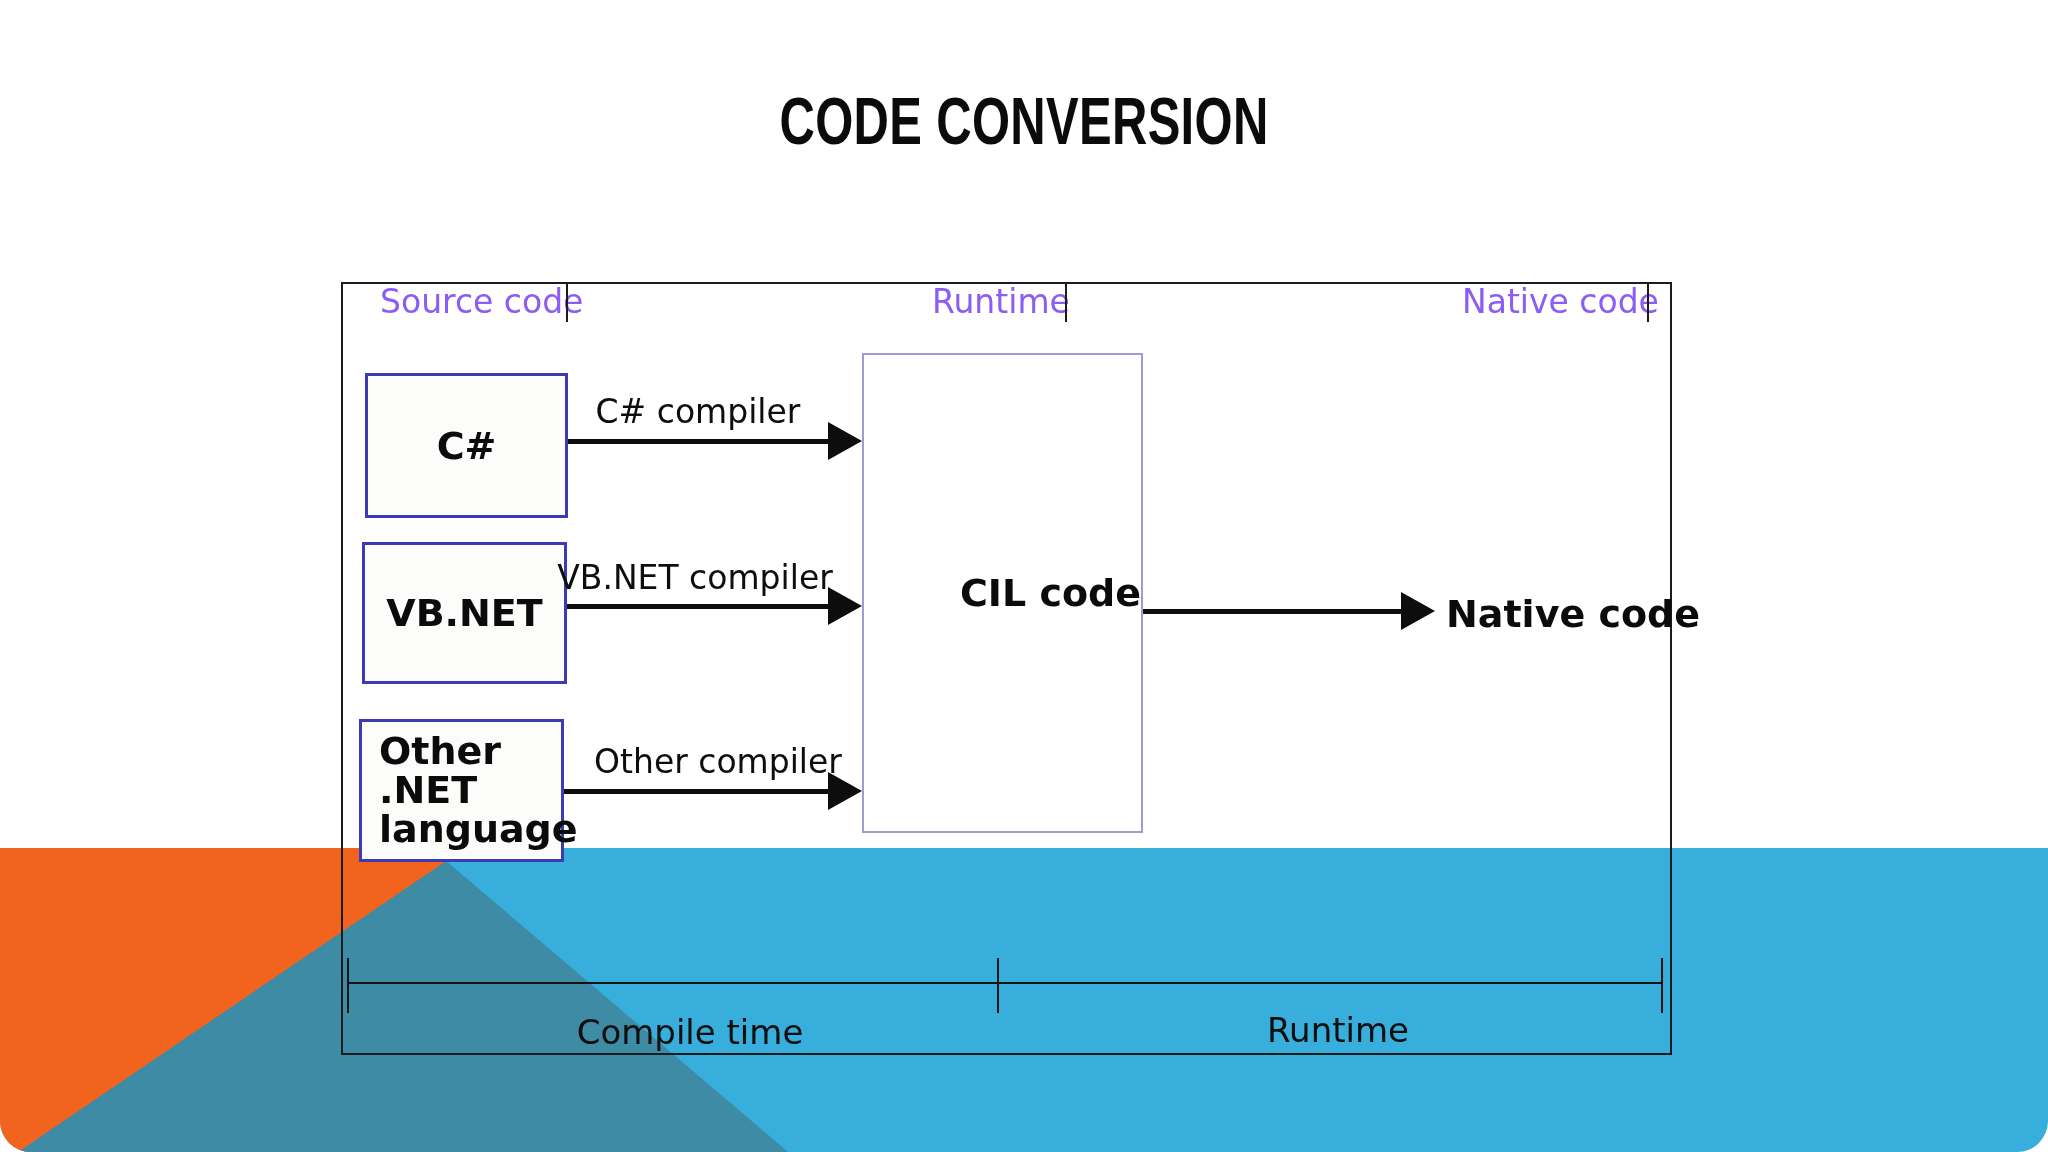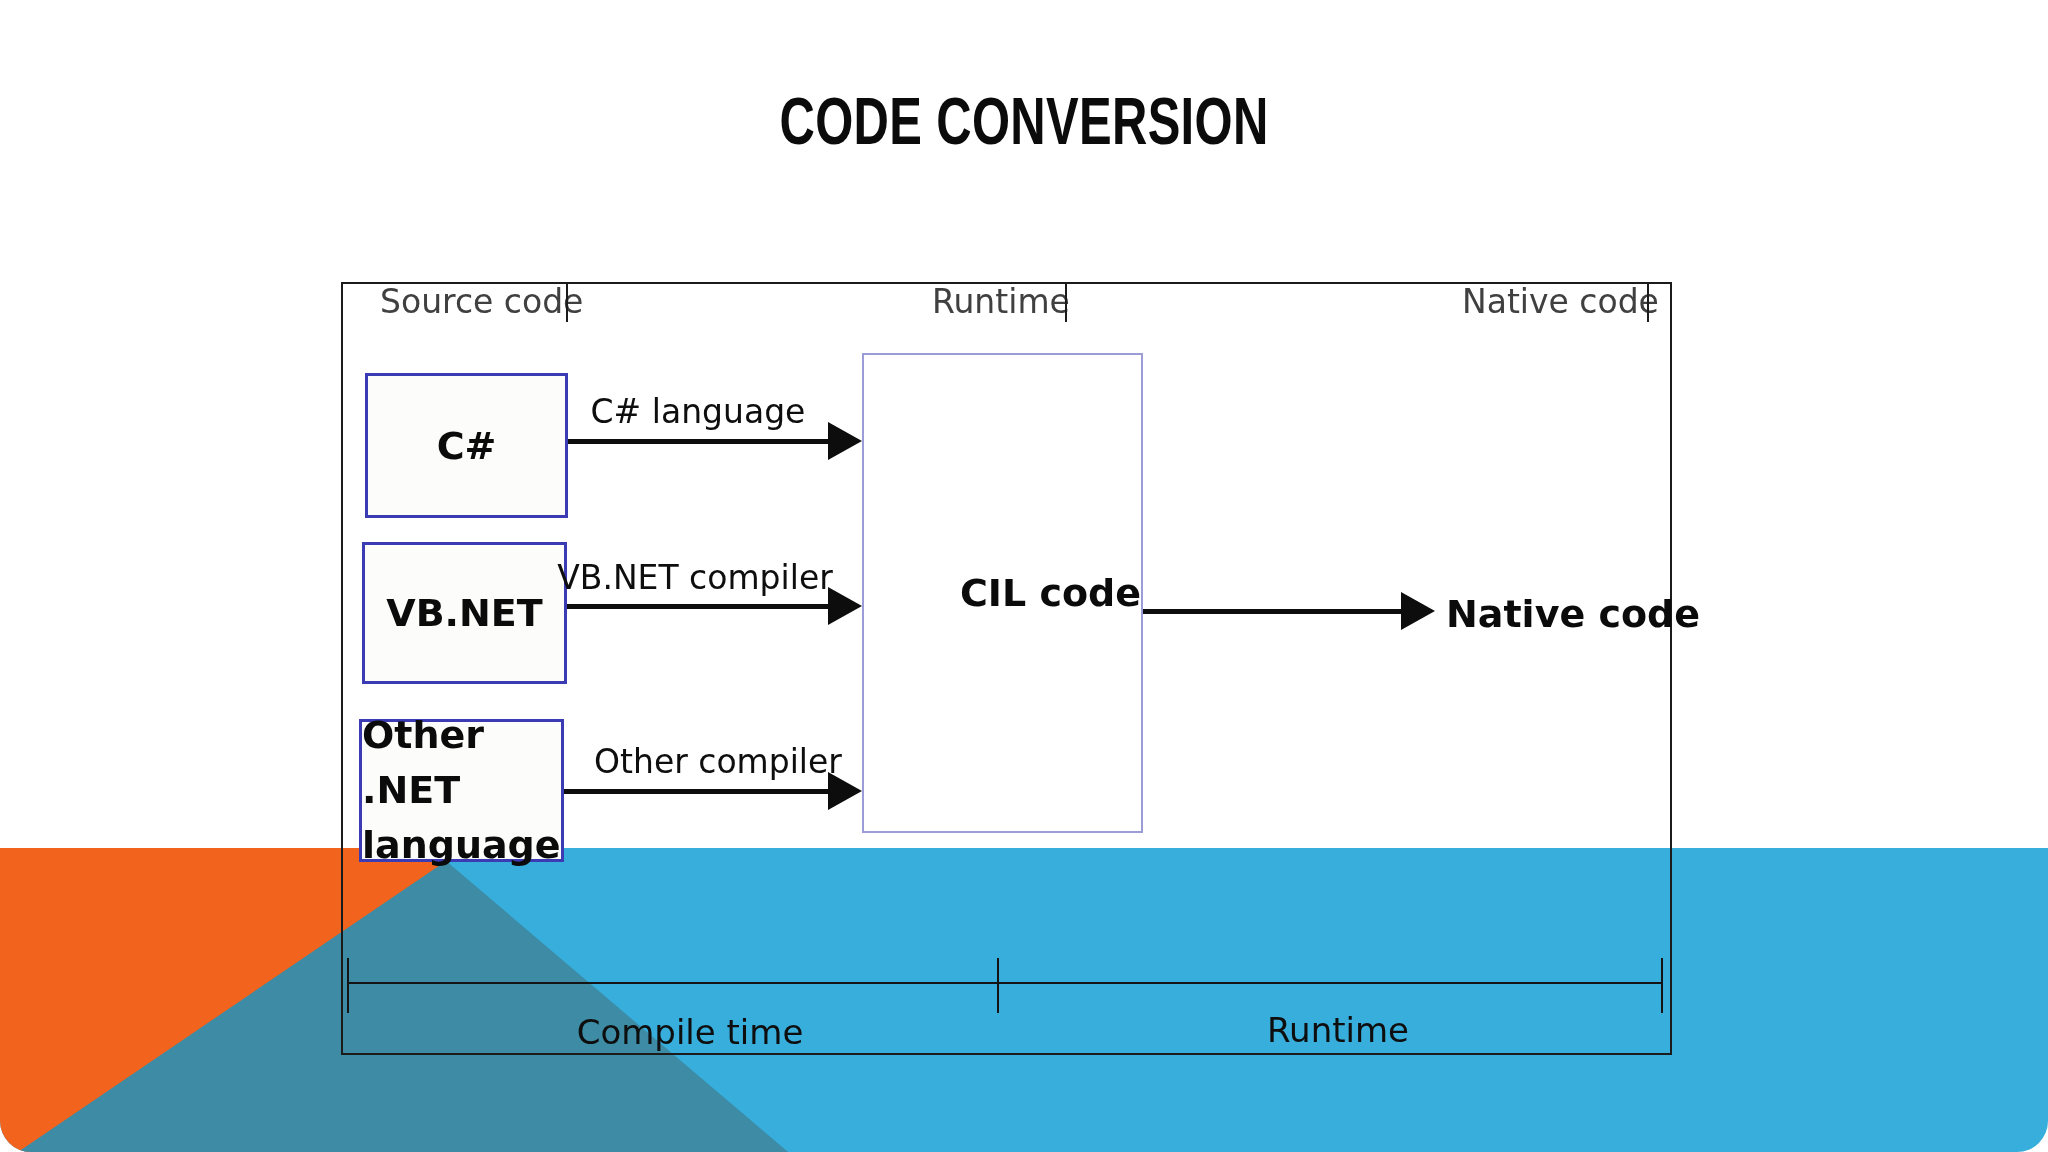--- a/index.html
+++ b/index.html
@@ -16,36 +16,36 @@
   }
   
   .title-wrap{position:absolute;left:0;top:82px;width:2048px;text-align:center;}
   .title{
     display:inline-block;font-family:"Liberation Sans",sans-serif;font-weight:700;
     font-size:67px;letter-spacing:.5px;color:#0b0b0b;
     transform:scaleX(.73);transform-origin:center;white-space:nowrap;
   }
   
   .frame{position:absolute;left:341px;top:282px;width:1327px;height:769px;border:2px solid #1b1b1b;}
-  .col-label{position:absolute;font-size:33px;line-height:36px;color:#404040;white-space:nowrap;}
+  .col-label{position:absolute;font-size:33px;line-height:36px;color:#8b5cf6;white-space:nowrap;}
   .lbl-source{left:380px;top:284px;}
   .lbl-bytecode{left:932px;top:284px;}
   .lbl-nativecol{left:1462px;top:284px;}
   .top-tick{position:absolute;width:2px;height:40px;top:282px;background:#1b1b1b;}
   .tick-a{left:566px;} .tick-b{left:1065px;} .tick-c{left:1647px;}
   
   .srcbox{
     position:absolute;background:#fcfcfa;border:3px solid var(--box-border);
     display:flex;align-items:center;justify-content:center;
     font-size:38px;font-weight:700;color:#0b0b0b;
   }
   .box-cs{left:365px;top:373px;width:197px;height:139px;}
   .box-vb{left:362px;top:542px;width:199px;height:136px;}
   .box-other{left:359px;top:719px;width:199px;height:137px;justify-content:flex-start;}
-  .box-other .twolines{padding-left:0;line-height:55px;}
+  .box-other .twolines{padding-left:17px;line-height:39px;}
   
   .cilbox{
     position:absolute;left:862px;top:353px;width:277px;height:476px;background:#ffffff;
     border:2px solid var(--cil-border);display:flex;align-items:center;justify-content:flex-end;
     font-size:38px;font-weight:700;color:#0b0b0b;
   }
   
   .aline{position:absolute;height:5px;background:#0d0d0d;}
   .ahead{position:absolute;width:0;height:0;border-top:19px solid transparent;
          border-bottom:19px solid transparent;border-left:34px solid #0d0d0d;}
@@ -97,21 +97,21 @@
       <span>language</span>
     </span>
   </div>
 
   <div class="cilbox">
     <span>CIL code</span>
   </div>
 
   <div class="aline a1-line"></div>
   <div class="ahead a1-head"></div>
-  <span class="alabel a1-lbl">C# language</span>
+  <span class="alabel a1-lbl">C# compiler</span>
 
   <div class="aline a2-line"></div>
   <div class="ahead a2-head"></div>
   <span class="alabel a2-lbl">VB.NET compiler</span>
 
   <div class="aline a3-line"></div>
   <div class="ahead a3-head"></div>
   <span class="alabel a3-lbl">Other compiler</span>
 
   <div class="aline clr-line"></div>

